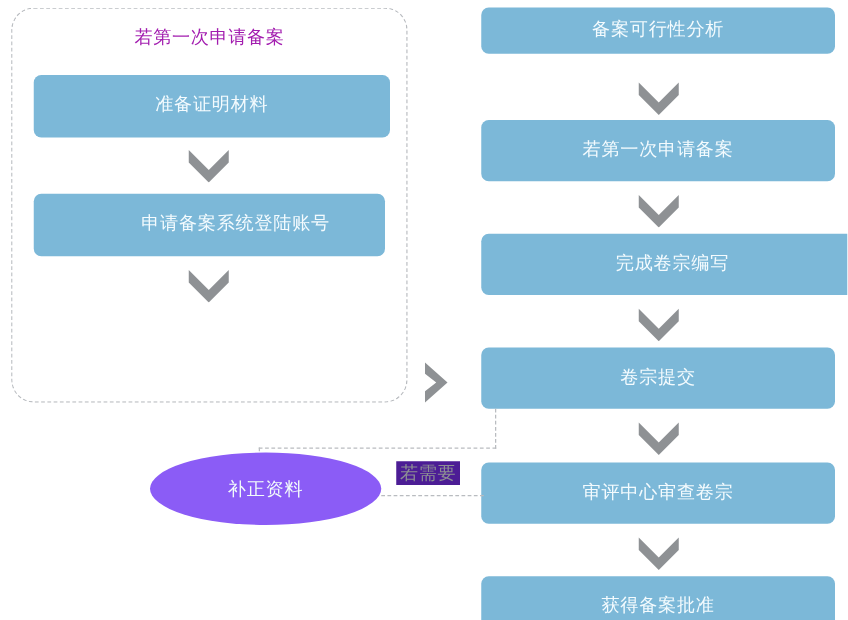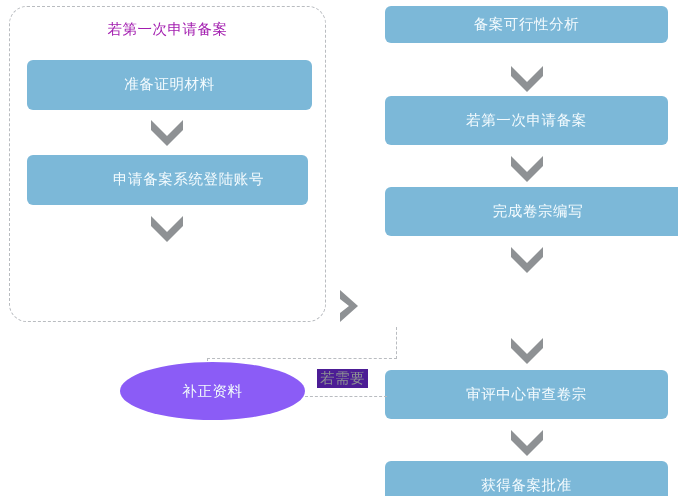--- a/index.html
+++ b/index.html
@@ -151,20 +151,21 @@
   </div>
 
   <div class="pbox" style="left:385px; top:187px; width:306px; height:49px;">完成卷宗编写</div>
 
   <div class="chev" style="left:508px; top:243px;">
     <svg width="38" height="30" viewBox="0 0 38 30">
       <path d="M3 4 L19 20 L35 4 L35 14 L19 30 L3 14 Z" fill="#8e9194"></path>
     </svg>
   </div>
 
+  <div class="pbox" style="left:385px; top:278px; width:283px; height:49px;">卷宗提交</div>
 
   <div class="chev" style="left:508px; top:334px;">
     <svg width="38" height="30" viewBox="0 0 38 30">
       <path d="M3 4 L19 20 L35 4 L35 14 L19 30 L3 14 Z" fill="#8e9194"></path>
     </svg>
   </div>
 
   <div class="pbox" style="left:385px; top:370px; width:283px; height:49px;">审评中心审查卷宗</div>
 
   <div class="chev" style="left:508px; top:426px;">

